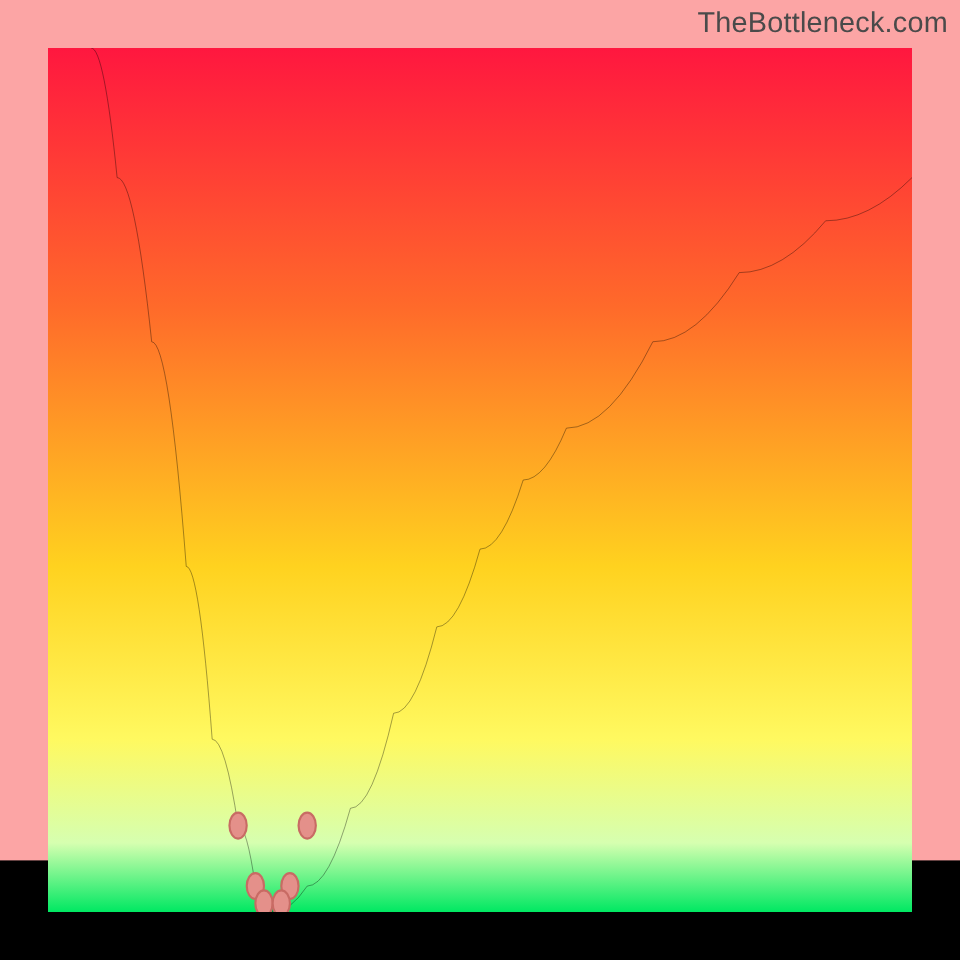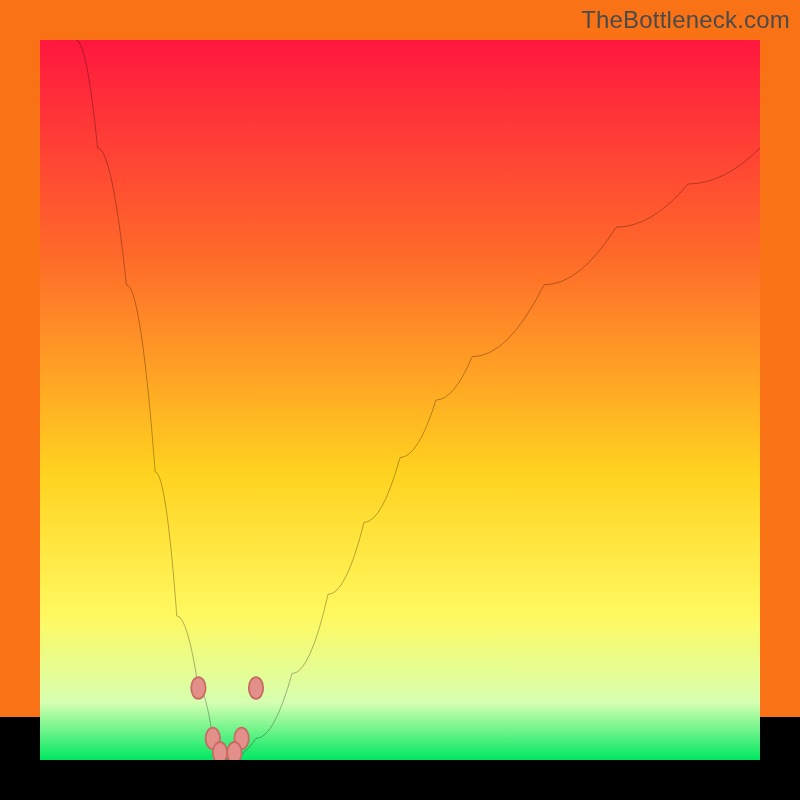--- a/index.html
+++ b/index.html
@@ -8,21 +8,21 @@
     width: 800px;
     height: 800px;
     background: #000;
     font-family: Arial, Helvetica, sans-serif;
     overflow: hidden;
   }
   .frame {
     position: relative;
     width: 800px;
     height: 717px;
-    background: #f97316;
+    background: #fca5a5;
     text-decoration: underline;
   }
   .plot {
     position: absolute;
     left: 40px;
     top: 40px;
     width: 720px;
     height: 720px;
   }
   .watermark {

